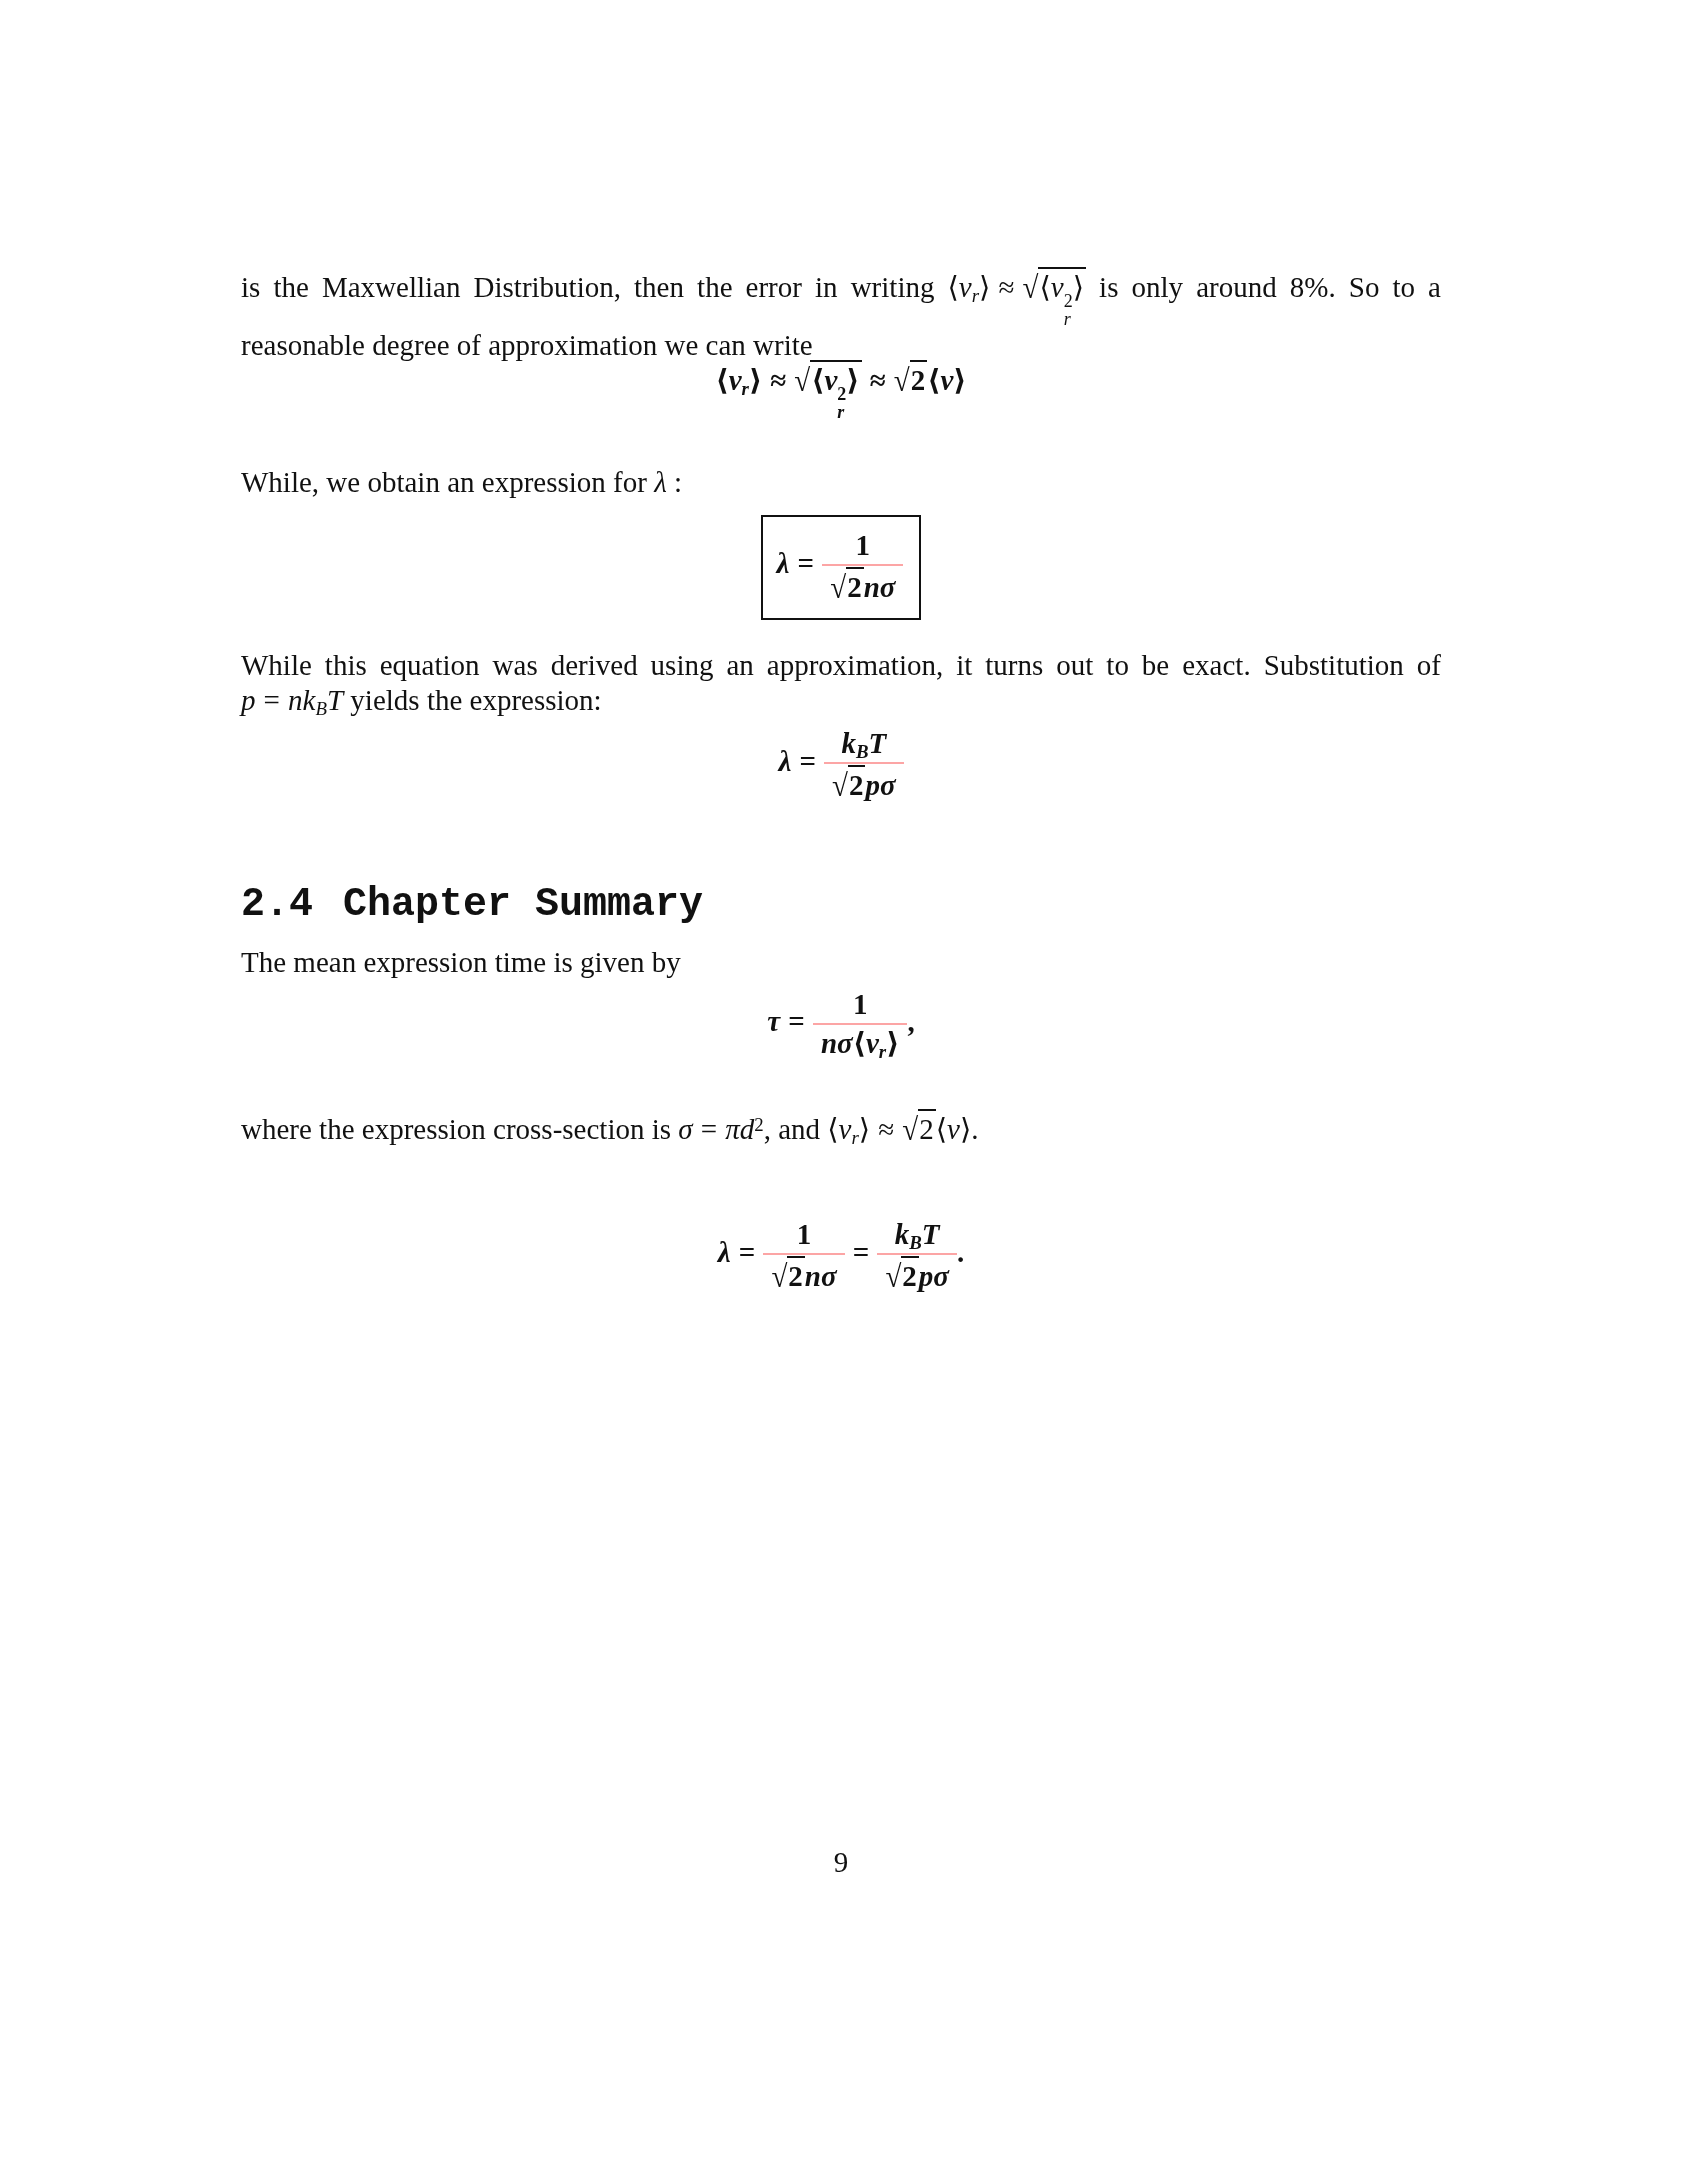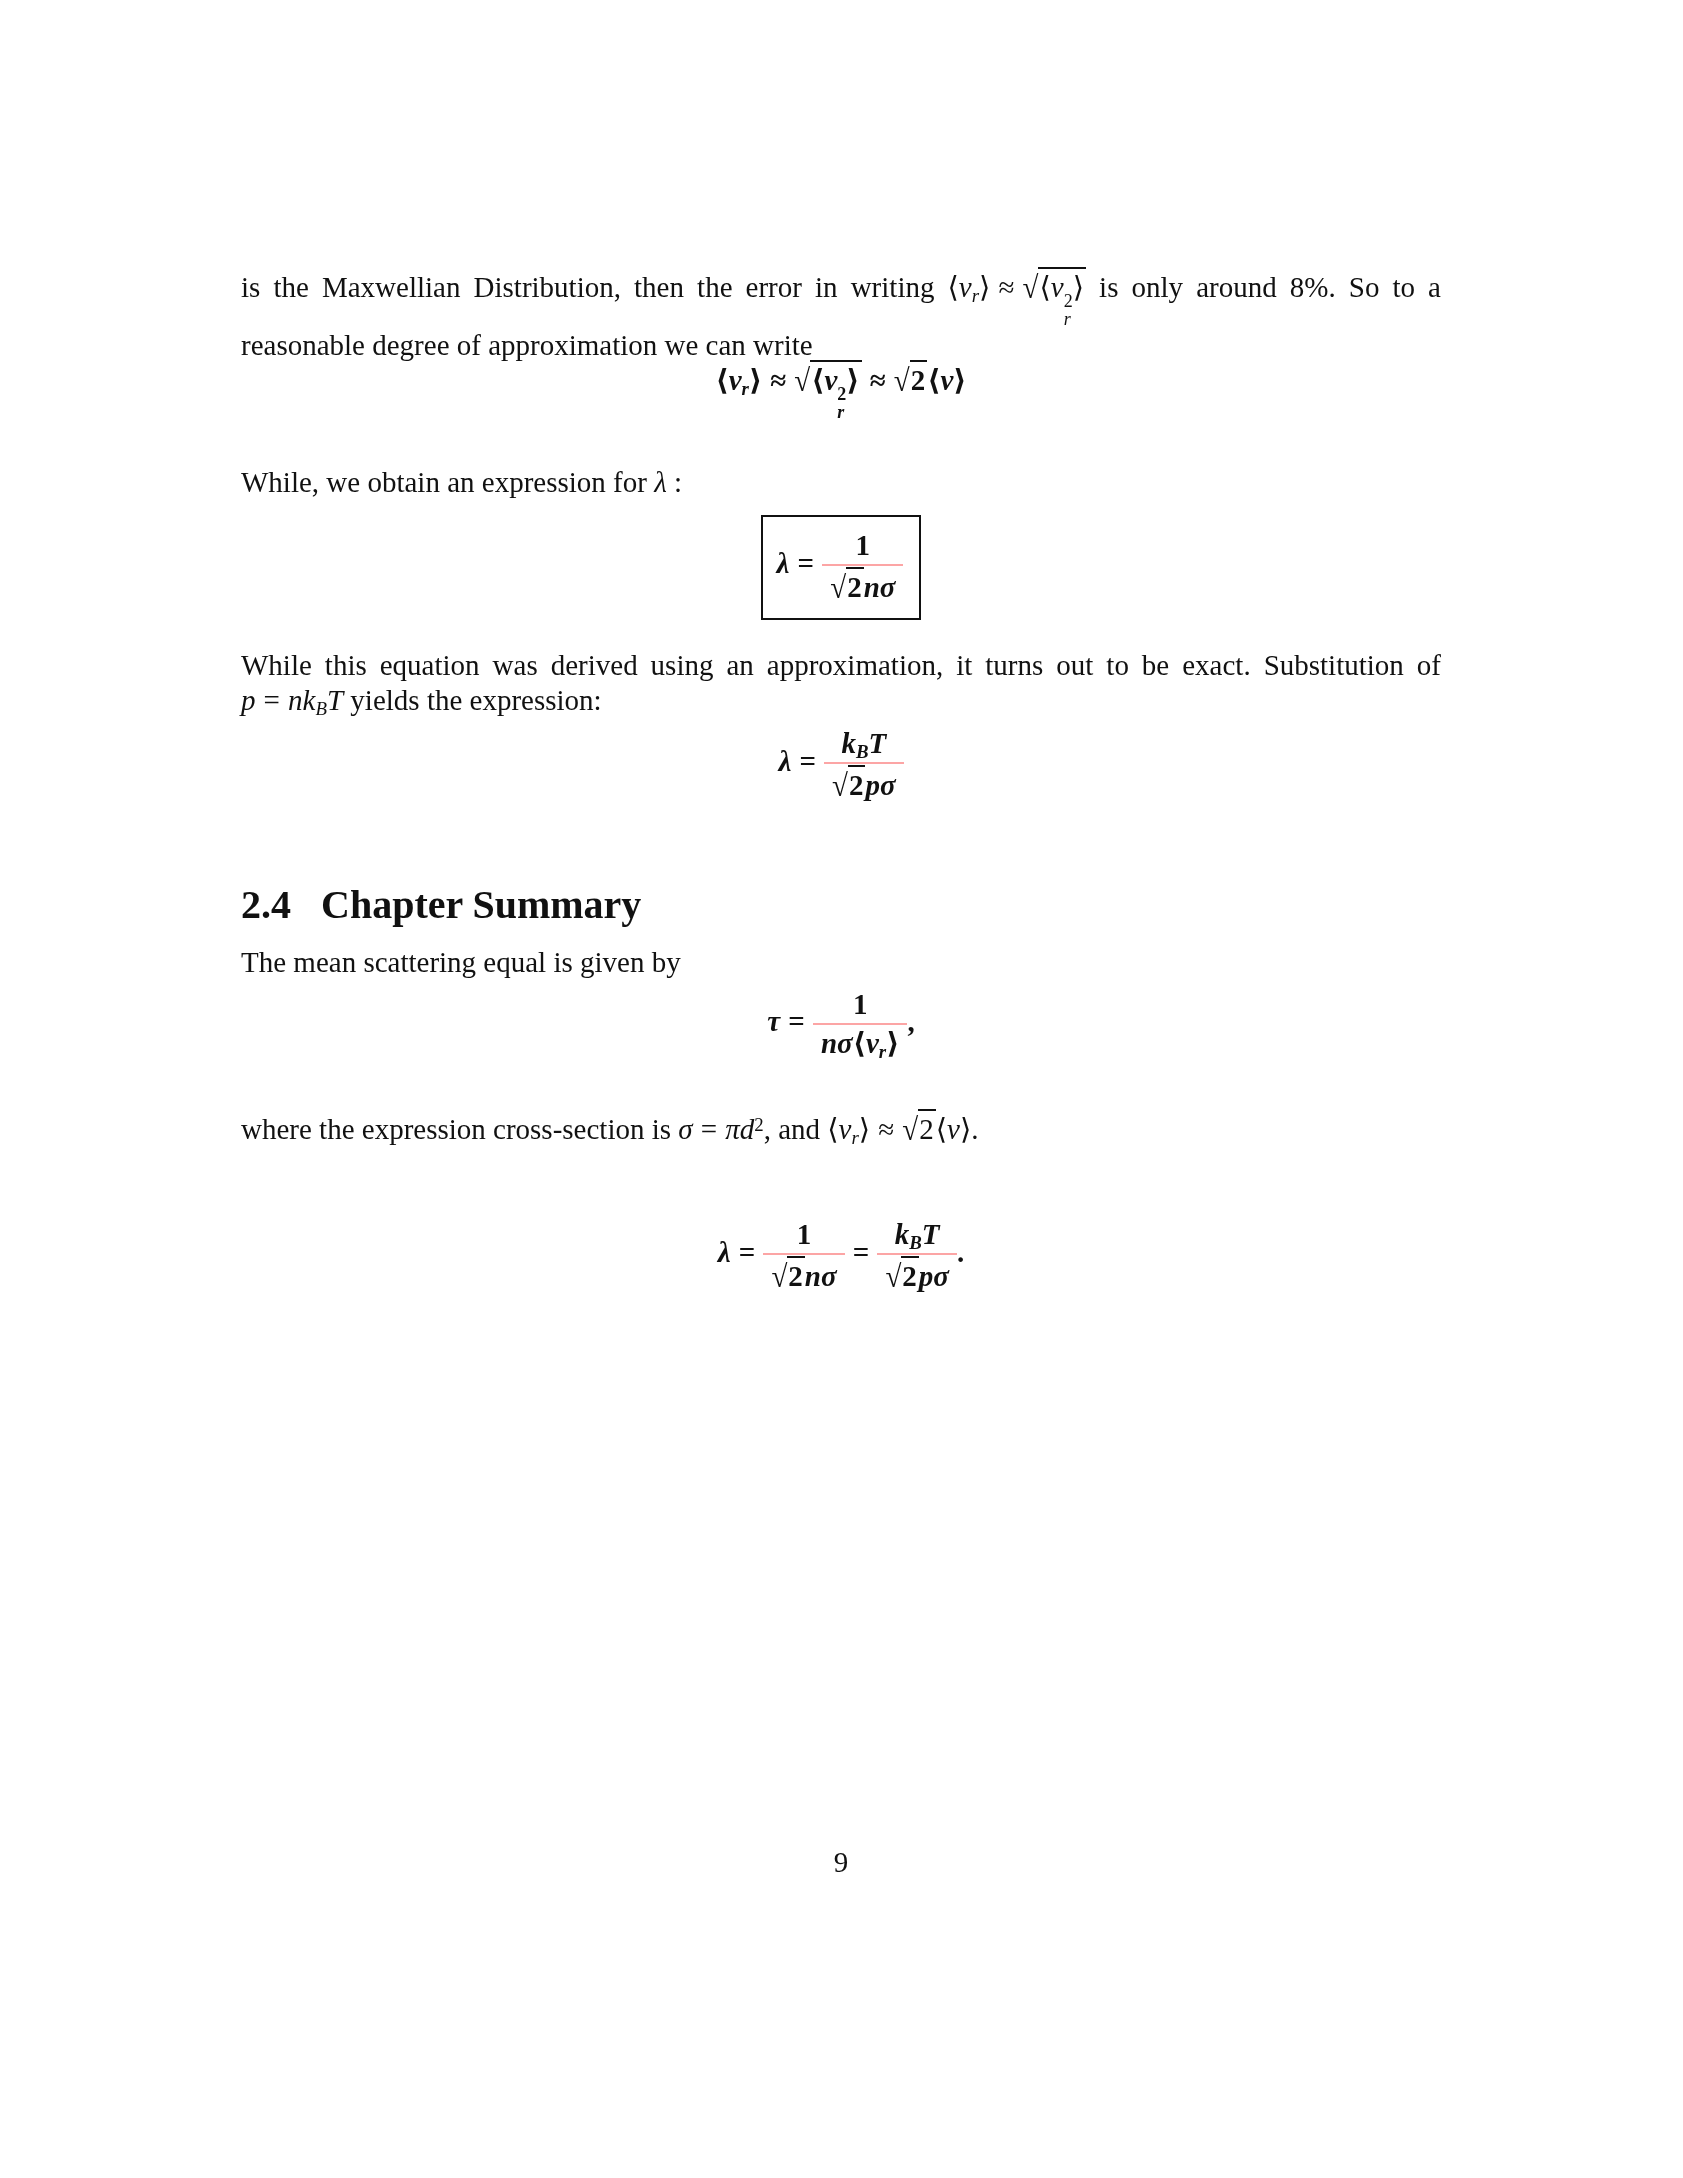--- a/index.html
+++ b/index.html
@@ -23,21 +23,21 @@
   .rel { margin: 0 0.28em; }
   .sqrt { white-space: nowrap; display: inline-block; }
   .sqrt .sign { font-style: normal; display: inline-block; transform: scaleY(1.08); }
   .sqrt .radicand { border-top: 2px solid #111; padding: 1px 2px 0 1px; display: inline-block; }
   .supsub { display: inline-flex; flex-direction: column; align-items: flex-start;
             font-size: 0.62em; line-height: 1.0; vertical-align: -0.55em; }
   .frac { display: inline-block; vertical-align: middle; text-align: center; }
   .frac .num, .frac .den { display: block; padding: 1px 8px; white-space: nowrap; }
   .frac .den { border-top: 2px solid #fca5a5; }
   .eqbox { display: inline-block; border: 2px solid #111; padding: 10px 16px 12px 14px; }
-  .heading { font-weight: bold; font-size: 40px; line-height: 44px; }
+  .heading { font-weight: bold; font-size: 40px; line-height: 44px; font-family: Liberation Mono, monospace; }
   .heading .sec-num { margin-right: 30px; }
   .pagenum { position: absolute; left: 0; right: 0; text-align: center; }
 </style>
 </head>
 <body>
 
 <div class="page">
   <div class="content">
 
     <div class="block" style="top:259px">
@@ -83,21 +83,21 @@
 
     <div class="block display-eq" style="top:717px">
       <span><i>λ</i><span class="rel">=</span><span class="frac"><span class="num"><i>k</i><sub class="it">B</sub><i>T</i></span><span class="den"><span class="sqrt"><span class="sign">√</span><span class="radicand">2</span></span><i>p</i><i>σ</i></span></span></span>
     </div>
 
     <div class="block heading" style="top:875px">
       <span class="sec-num">2.4</span><span>Chapter Summary</span>
     </div>
 
     <div class="block line" style="top:937px">
-      <span>The mean scattering equal is given by</span>
+      <span>The mean expression time is given by</span>
     </div>
 
     <div class="block display-eq" style="top:978px">
       <span><i>τ</i><span class="rel">=</span><span class="frac"><span class="num">1</span><span class="den"><i>n</i><i>σ</i><span>⟨</span><i>v</i><sub class="it">r</sub><span>⟩</span></span></span><span>,</span></span>
     </div>
 
     <div class="block line" style="top:1101px">
       <span>where the expression cross-section is</span>
       <span><i>σ</i><span class="rel">=</span><i>π</i><i>d</i><sup>2</sup></span><span>, and</span>
       <span><span>⟨</span><i>v</i><sub class="it">r</sub><span>⟩</span><span class="rel">≈</span><span class="sqrt"><span class="sign">√</span><span class="radicand">2</span></span><span>⟨</span><i>v</i><span>⟩</span></span><span>.</span>

